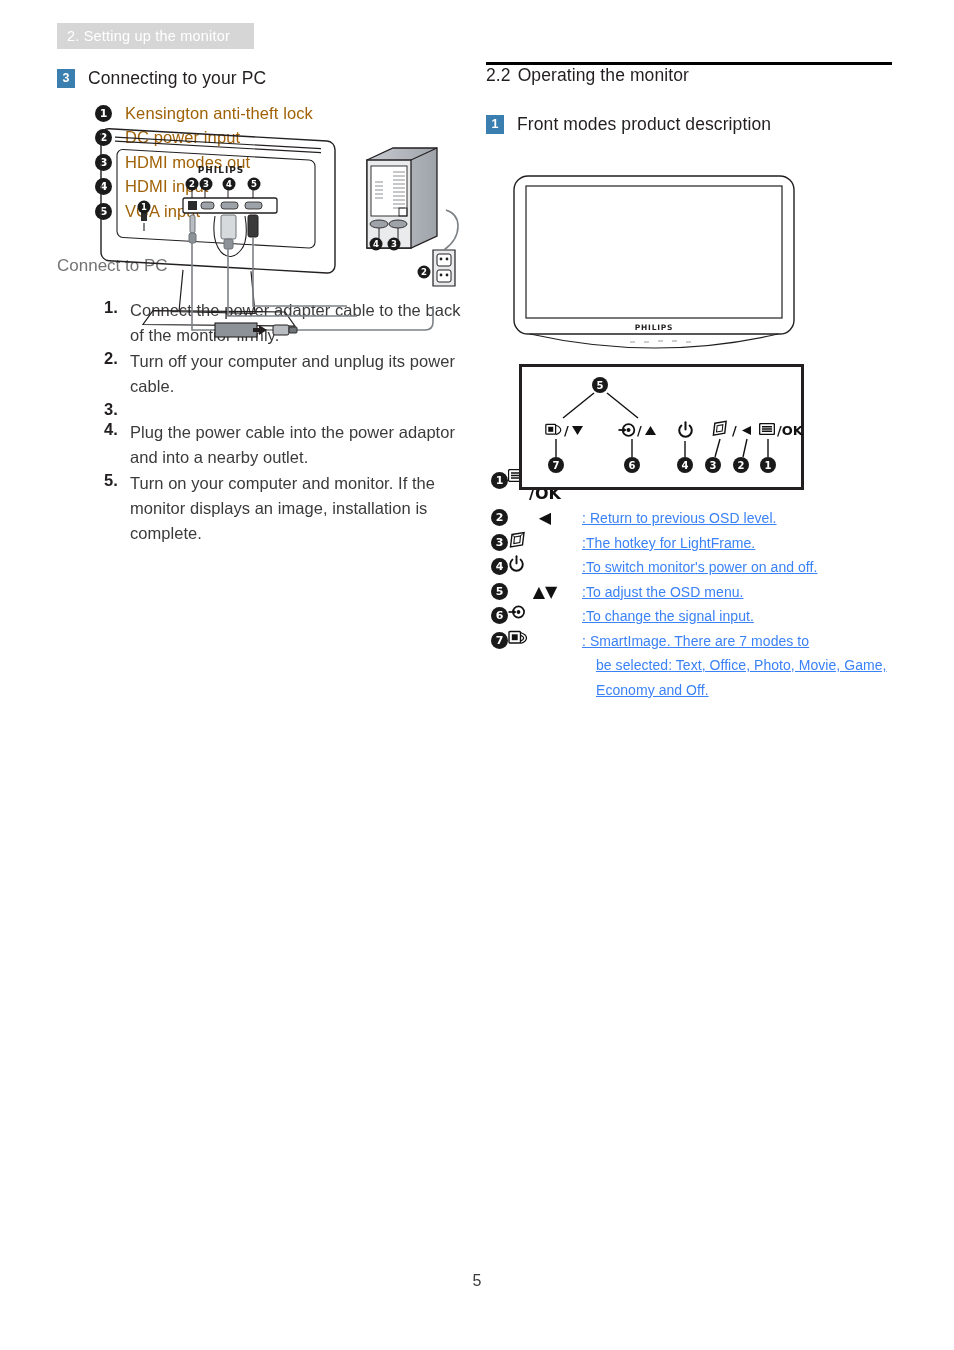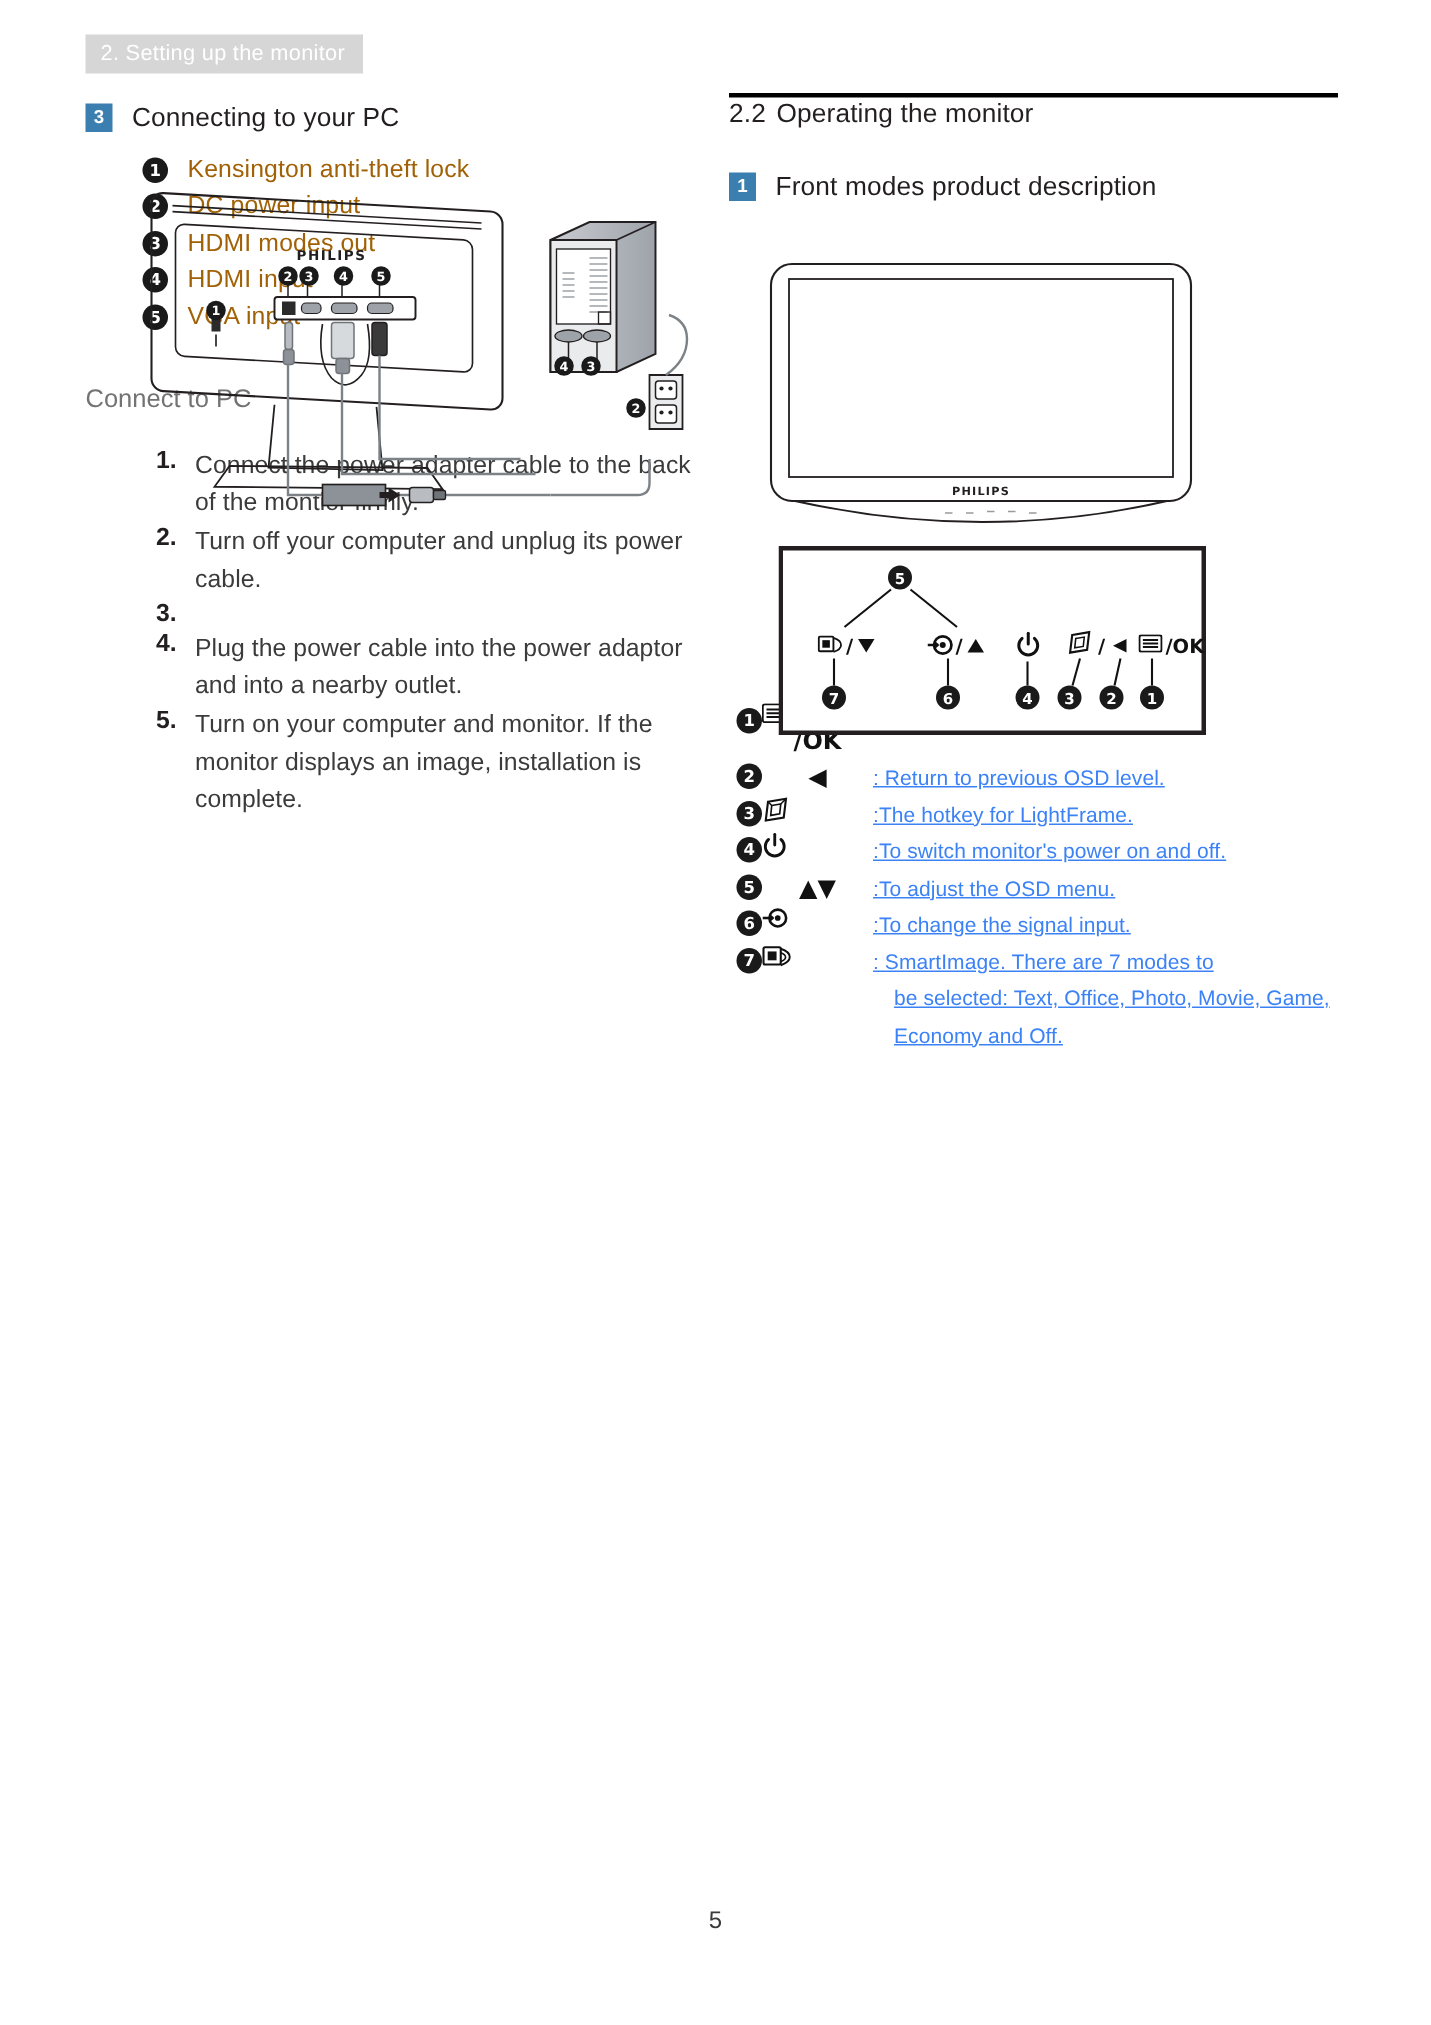--- a/index.html
+++ b/index.html
@@ -15,21 +15,21 @@
     color: #231f20;
     overflow: hidden;
   }
 
   
   .header-tab {
     position: absolute;
     left: 57px;
     top: 23px;
     height: 26px;
-    padding: 0 12px 0 10px;
+    padding: 0 24px 0 10px;
     background: #d6d6d6;
     color: #ffffff;
     font-size: 14.5px;
     line-height: 26px;
     letter-spacing: 0.2px;
     white-space: nowrap;
   }
 
   
   .col-left {

